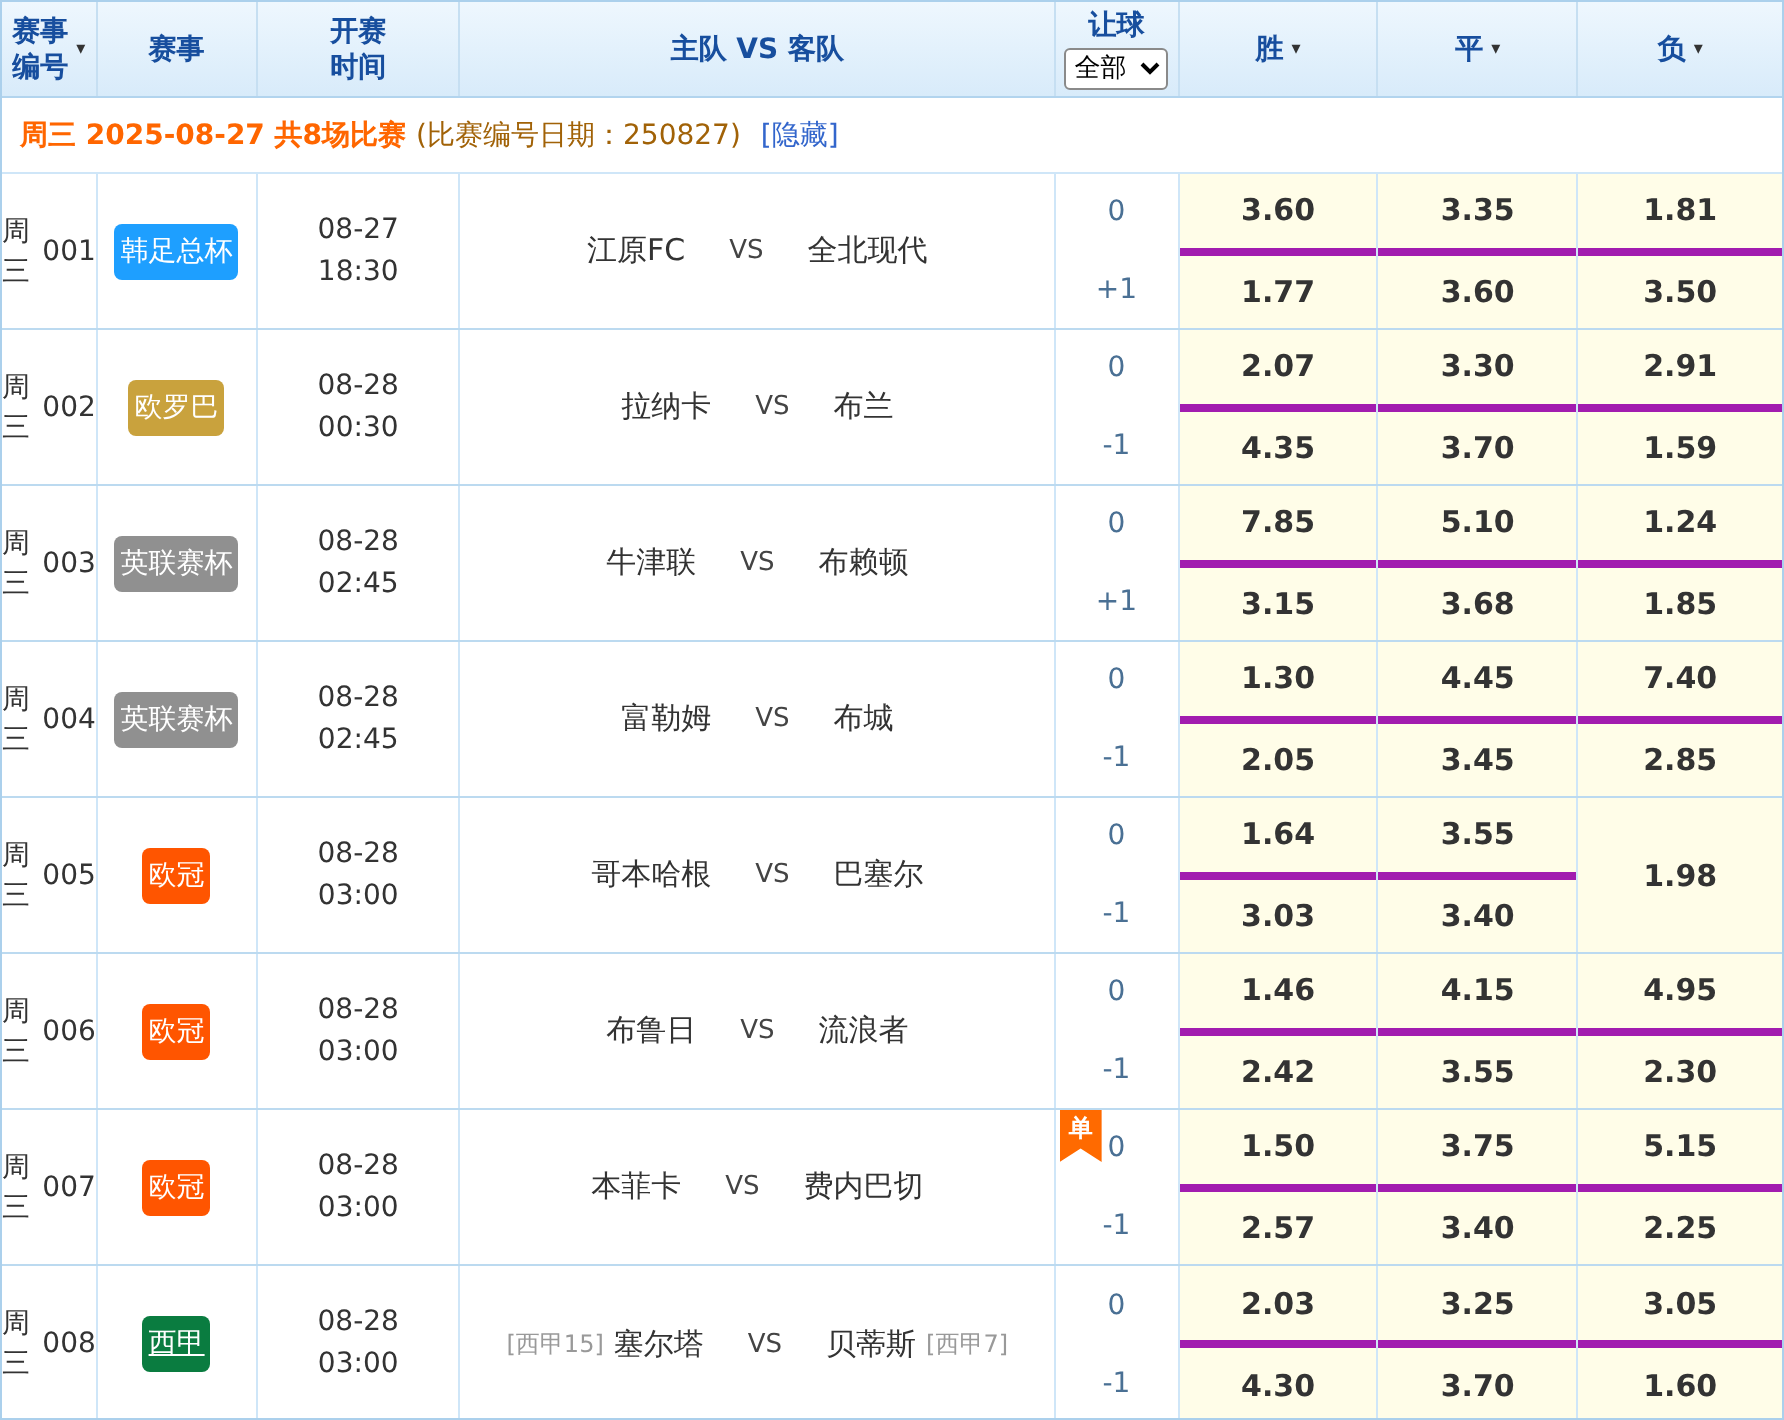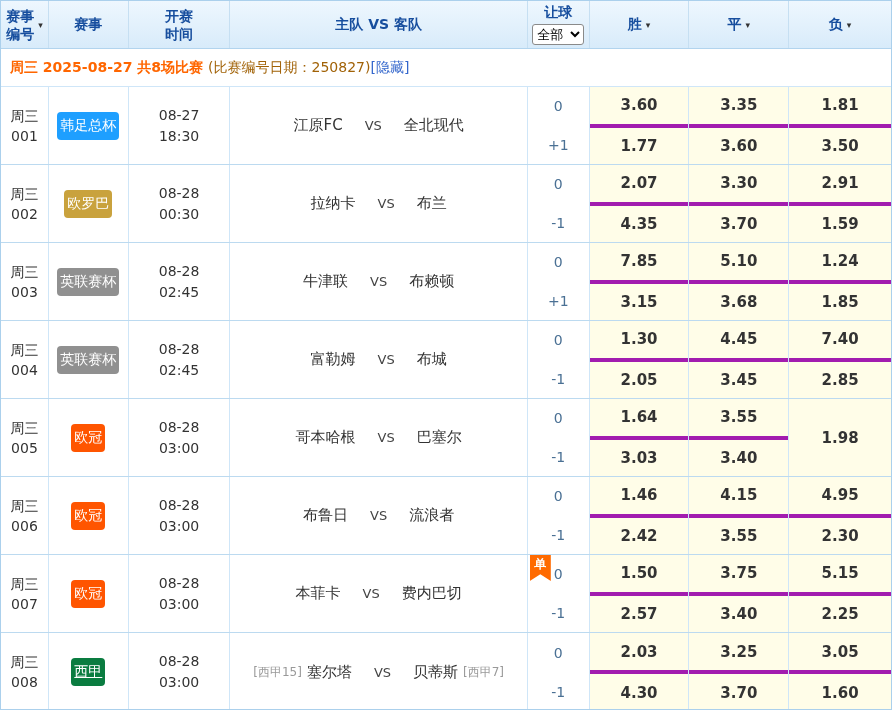--- a/index.html
+++ b/index.html
@@ -45,31 +45,31 @@
 
   
   .subheader {
     height:38px; display:flex; align-items:center;
     padding-left:9px; background:#fff;
     border-bottom:1px solid #cfe6f8;
     font-size:14px;
   }
   .date-info { color:#ff6600; font-weight:bold; }
   .code-info { color:#a16207; margin-left:5px; }
-  .hide-link { color:#3366cc; cursor:pointer; }
+  .hide-link { color:#3366cc; margin-left:10px; cursor:pointer; }
 
   
   .match { height:78px; display:flex; border-bottom:1px solid #bcdaf0; }
   .match:last-child { border-bottom:none; }
   .cell {
     border-right:1px solid #cfe6f8;
     display:flex; align-items:center; justify-content:center;
     height:100%;
   }
-  .c-num { flex-direction:column; font-size:14px; line-height:20px; color:#333; }
+  .c-num { font-size:14px; line-height:20px; color:#333; }
   .badge {
     color:#fff; font-size:14px; padding:5px 3px; border-radius:4px;
     white-space:nowrap;
   }
   .c-time { flex-direction:column; font-size:14px; line-height:21px; color:#333; }
   .c-teams { font-size:15px; color:#333; cursor:pointer; }
   .vs { font-size:13px; color:#444; margin:0 22px; }
   .rank { font-size:12px; color:#999; margin:0 5px; }
   .c-handicap { flex-direction:column; position:relative; }
   .h-val {

